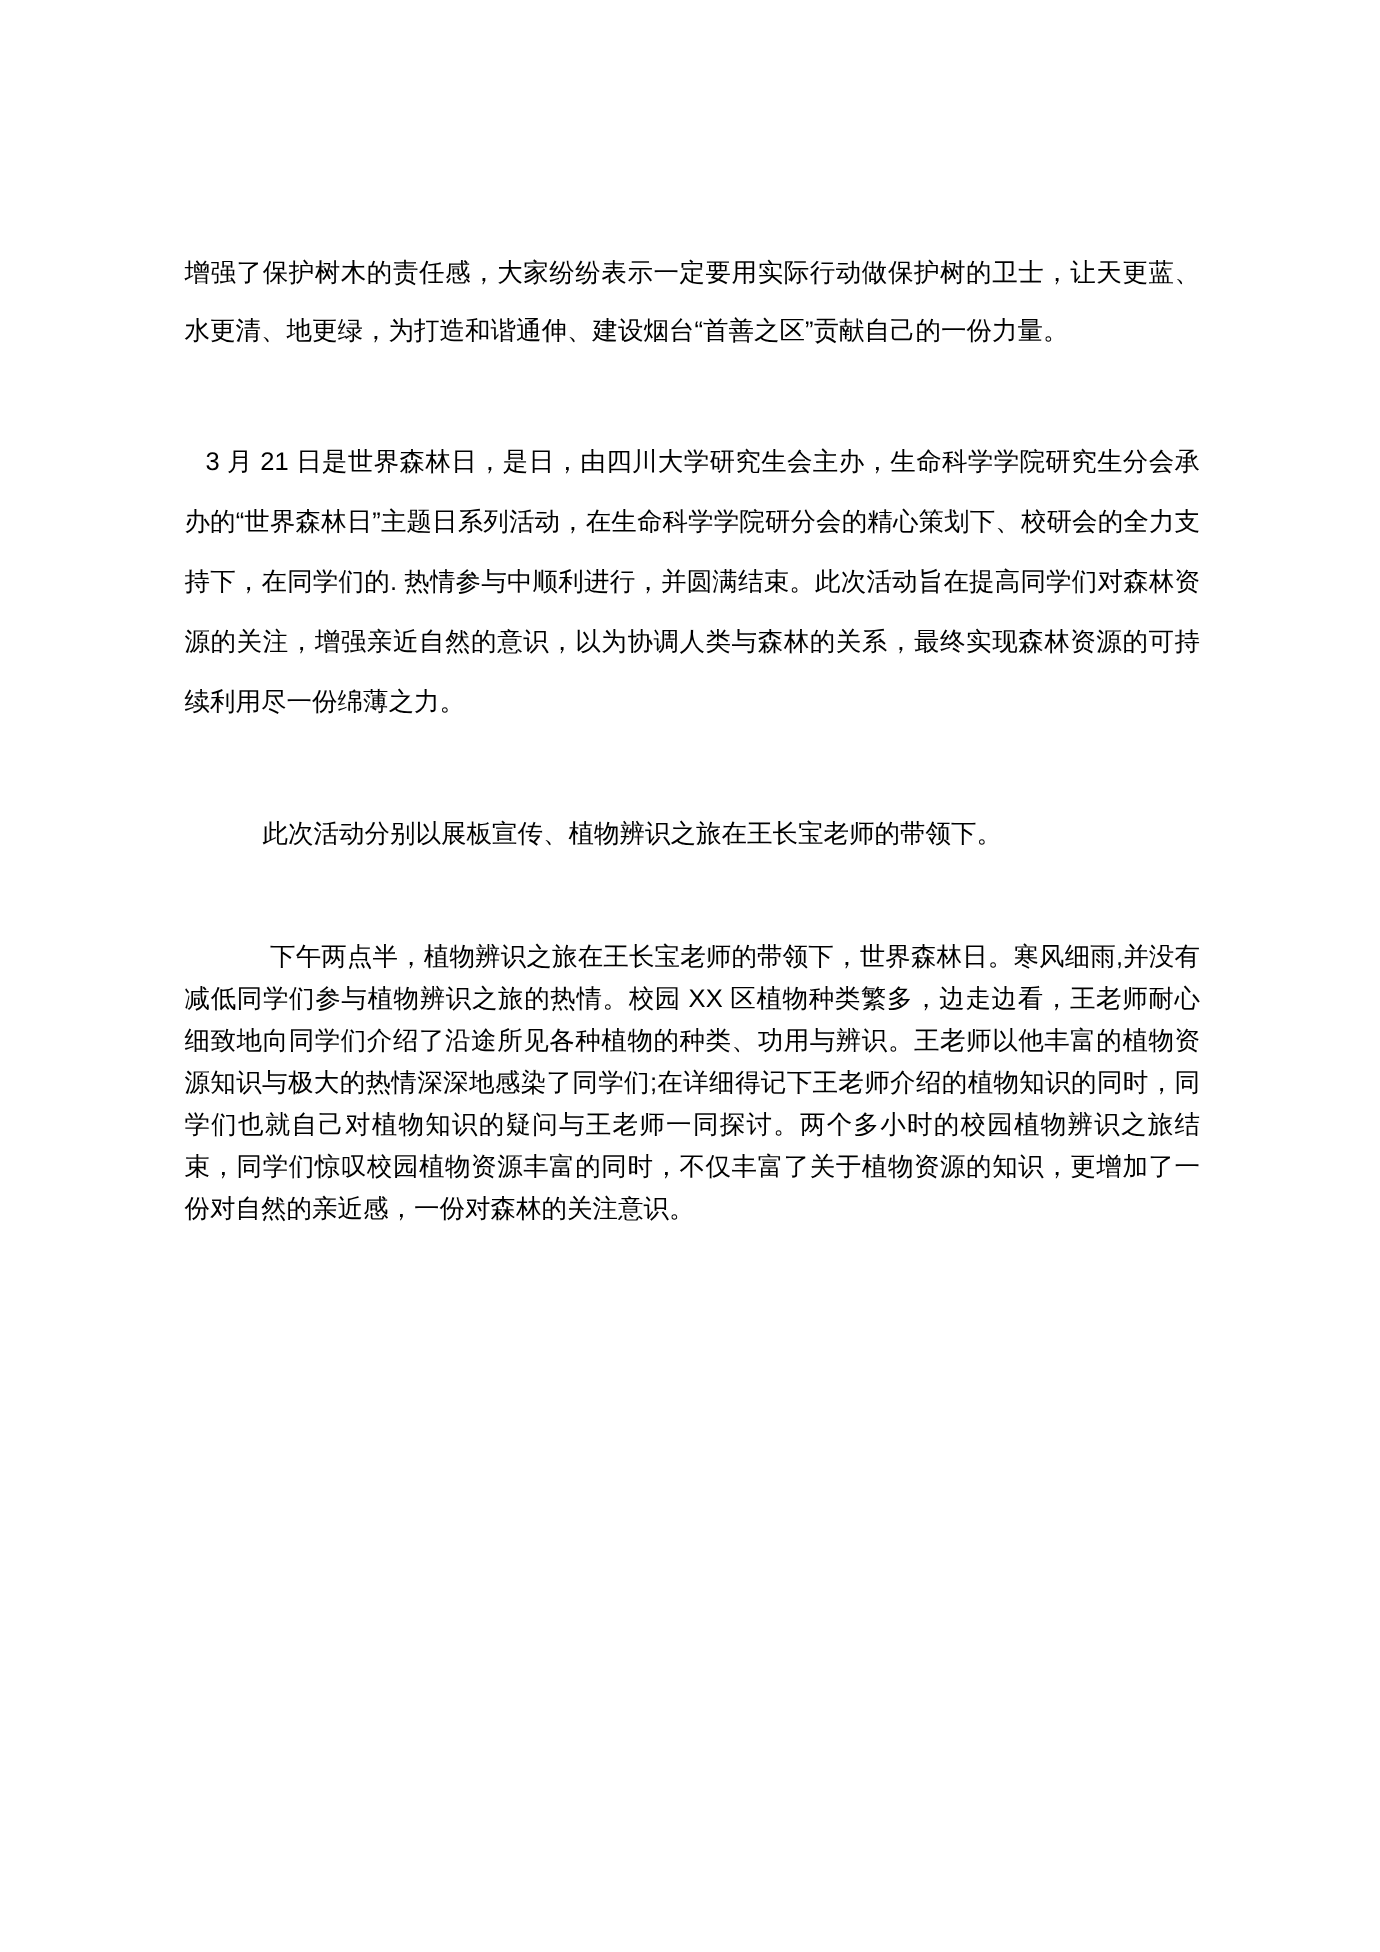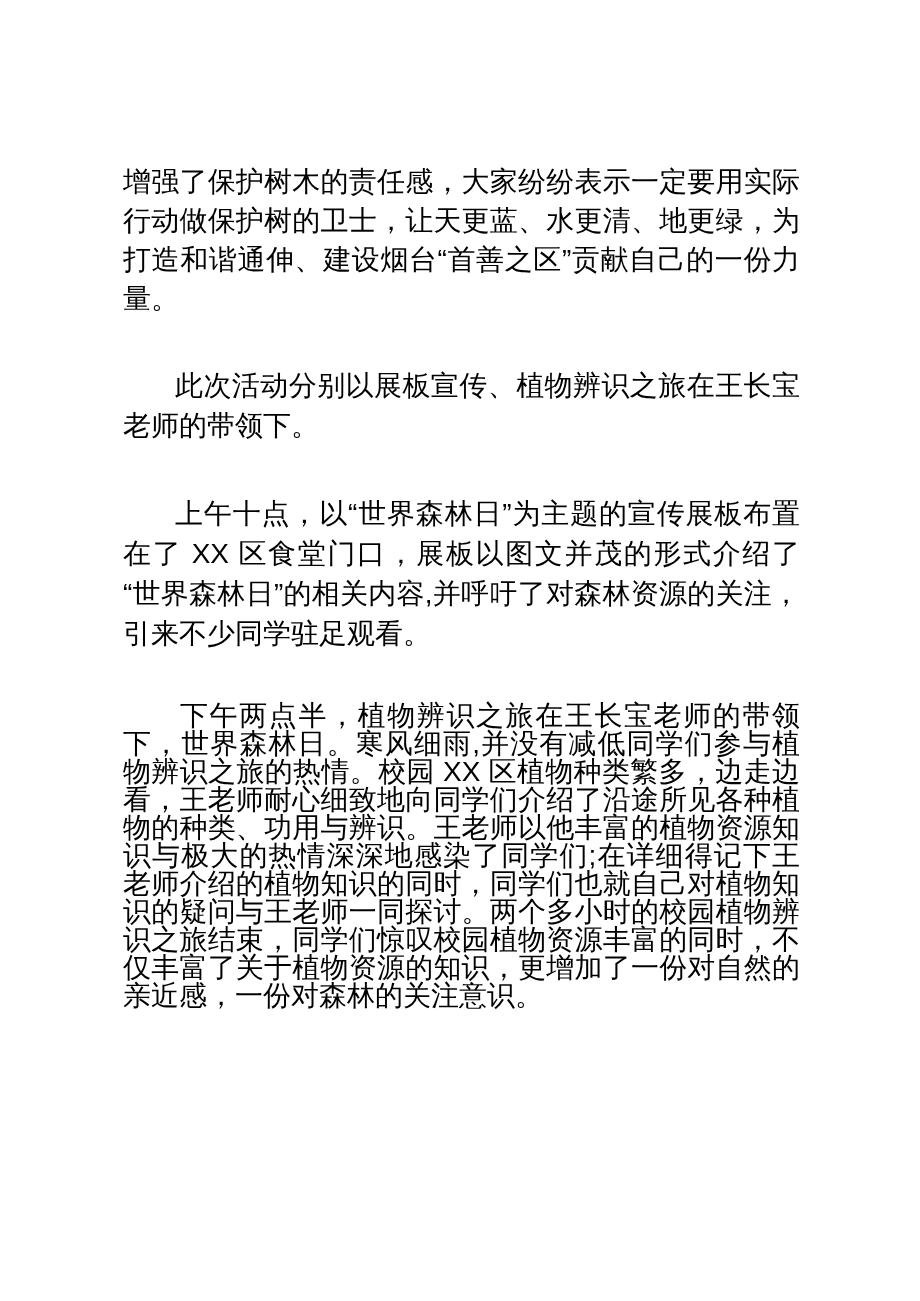--- a/index.html
+++ b/index.html
@@ -16,21 +16,21 @@
     font-family: "Liberation Sans", sans-serif;
   }
   .content {
     box-sizing: border-box;
     width: 100%;
     padding: 162px 120px 0 123px;
   }
   .para {
     margin: 0 0 48px 0;
     color: #000000;
-    font-size: 28px;
+    font-size: 17px;
     line-height: 40px;
     text-align: justify;
     word-break: break-all;
     overflow-wrap: break-word;
   }
   .para.first {
     line-height: 39px;
     text-indent: 0;
   }
   .indent-small { text-indent: 14px; }
@@ -41,17 +41,17 @@
     text-indent: 57px;
     margin-bottom: 0;
   }
 </style>
 </head>
 <body>
 
 <div class="page">
   <div class="content">
     <p class="para first">增强了保护树木的责任感，大家纷纷表示一定要用实际行动做保护树的卫士，让天更蓝、水更清、地更绿，为打造和谐通伸、建设烟台“首善之区”贡献自己的一份力量。</p>
+    <p class="para indent-small">3 月 21 日是世界森林日，是日，由四川大学研究生会主办，生命科学学院研究生分会承办的“世界森林日”主题日系列活动，在生命科学学院研分会的精心策划下、校研会的全力支持下，在同学们的. 热情参与中顺利进行，并圆满结束。此次活动旨在提高同学们对森林资源的关注，增强亲近自然的意识，以为协调人类与森林的关系，最终实现森林资源的可持续利用尽一份绵薄之力。</p>
     <p class="para indent-std">此次活动分别以展板宣传、植物辨识之旅在王长宝老师的带领下。</p>
-    <p class="para indent-std">上午十点，以“世界森林日”为主题的宣传展板布置在了 XX 区食堂门口，展板以图文并茂的形式介绍了“世界森林日”的相关内容,并呼吁了对森林资源的关注，引来不少同学驻足观看。</p>
     <p class="para tight">下午两点半，植物辨识之旅在王长宝老师的带领下，世界森林日。寒风细雨,并没有减低同学们参与植物辨识之旅的热情。校园 XX 区植物种类繁多，边走边看，王老师耐心细致地向同学们介绍了沿途所见各种植物的种类、功用与辨识。王老师以他丰富的植物资源知识与极大的热情深深地感染了同学们;在详细得记下王老师介绍的植物知识的同时，同学们也就自己对植物知识的疑问与王老师一同探讨。两个多小时的校园植物辨识之旅结束，同学们惊叹校园植物资源丰富的同时，不仅丰富了关于植物资源的知识，更增加了一份对自然的亲近感，一份对森林的关注意识。</p>
   </div>
 </div>
 
 </body></html>

